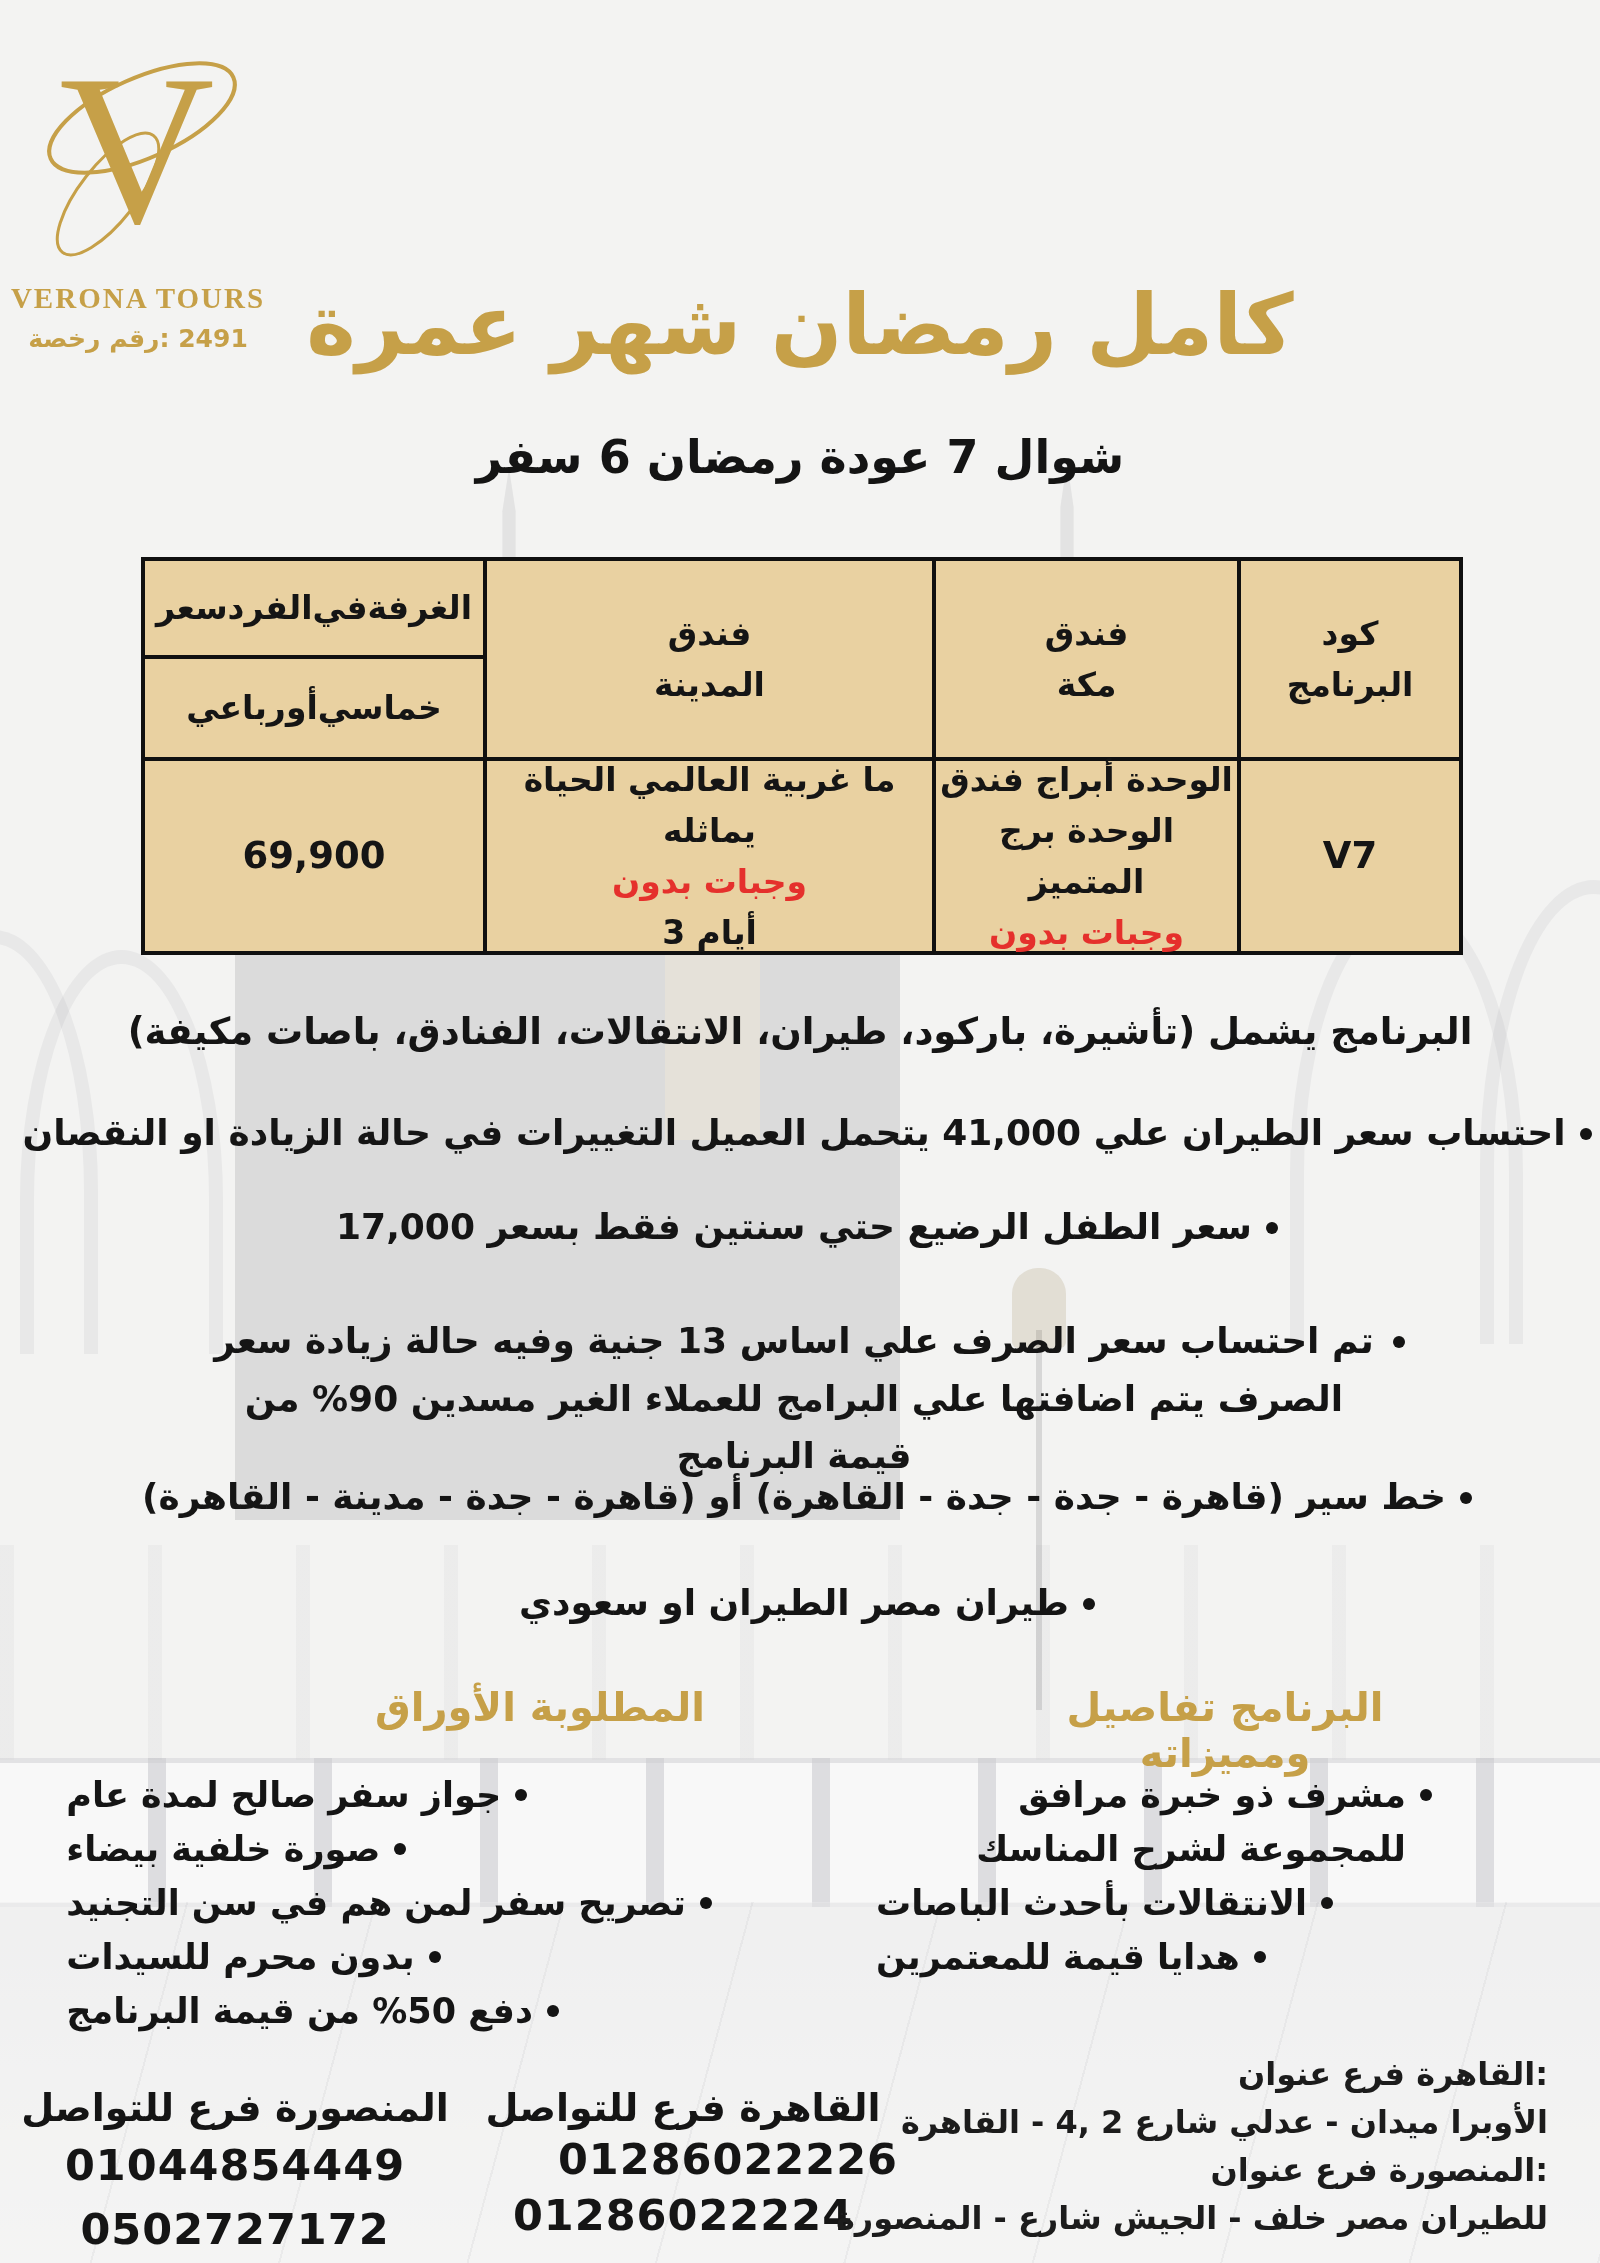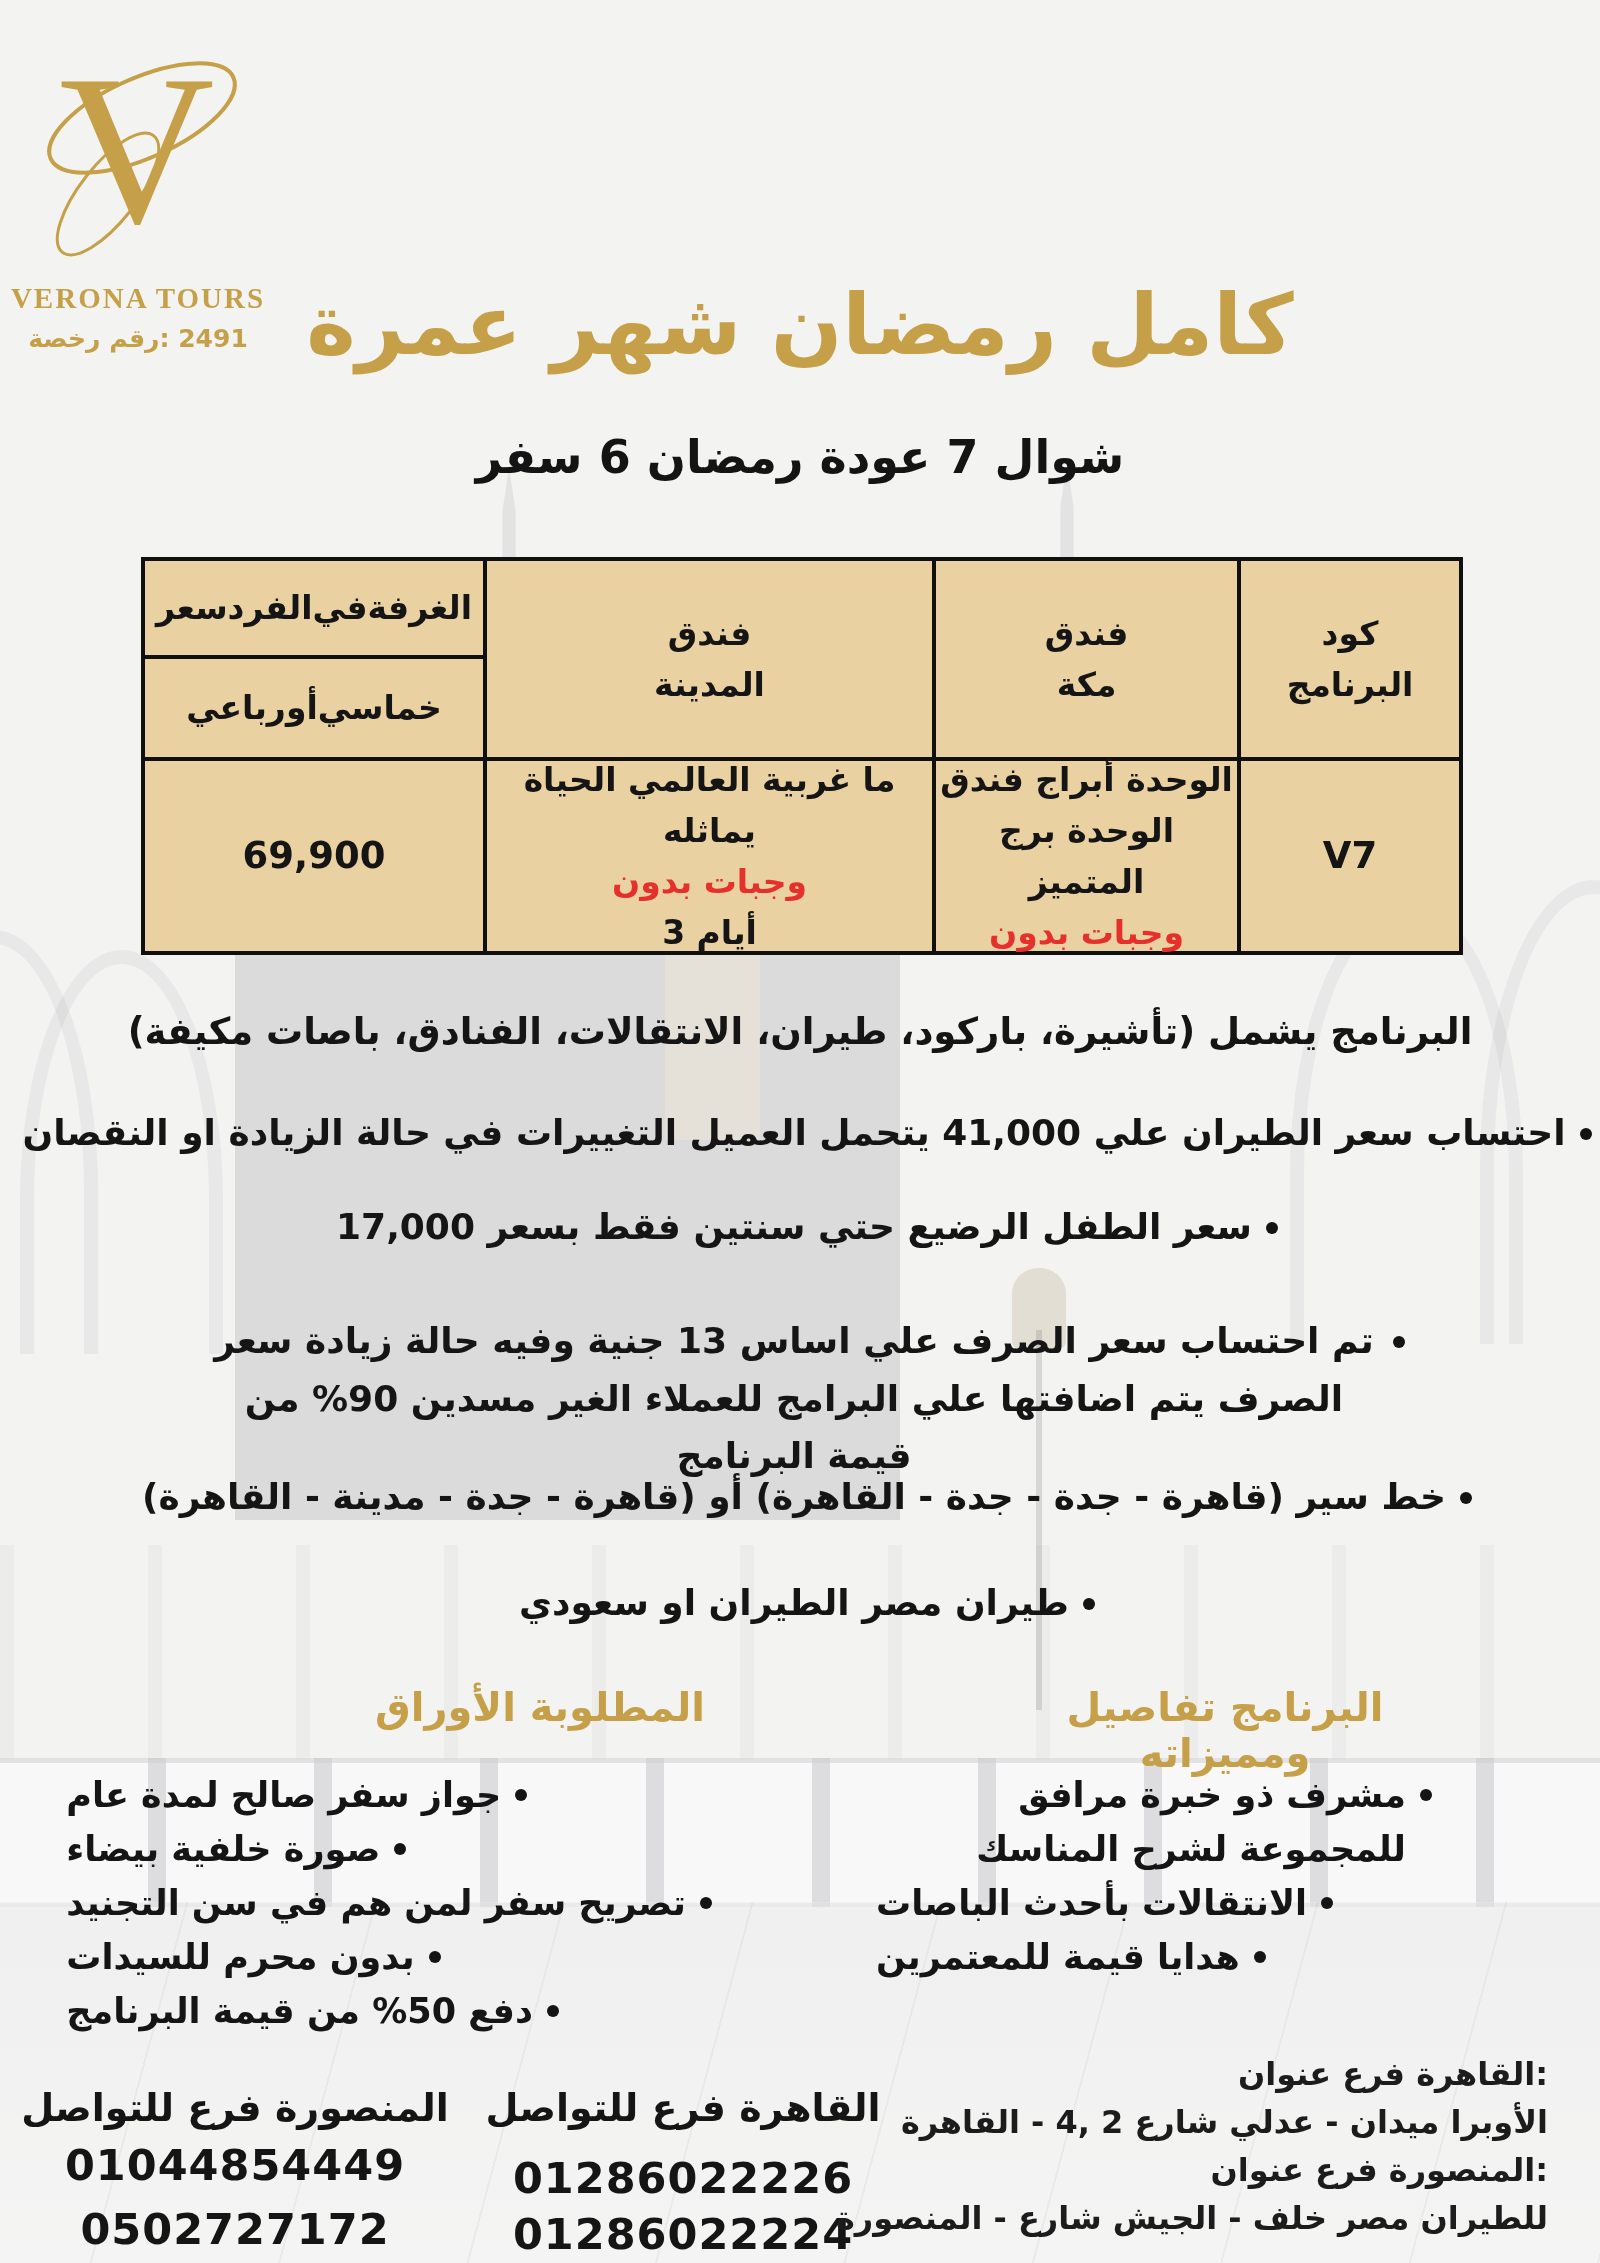--- a/index.html
+++ b/index.html
@@ -226,21 +226,21 @@
   </div>
 
   <div class="abs center" style="left:15px;top:2086px;width:440px;">
     <div class="contact-title ltrw"><bdi>للتواصل</bdi> <bdi>فرع</bdi> <bdi>المنصورة</bdi></div>
     <div class="phone" style="margin-top:10px;">01044854449</div>
     <div class="phone" style="margin-top:14px;">0502727172</div>
   </div>
 
   <div class="abs center" style="left:468px;top:2086px;width:430px;">
     <div class="contact-title ltrw"><bdi>للتواصل</bdi> <bdi>فرع</bdi> <bdi>القاهرة</bdi></div>
-    <div class="phone" style="margin-top:23px;">01286022226</div>
+    <div class="phone" style="margin-top:4px;text-align:right;">01286022226</div>
     <div class="phone" style="margin-top:6px;">01286022224</div>
   </div>
 
   <div class="abs addr ltrw" style="right:52px;top:2050px;">
     <div class="ltrw"><bdi>عنوان</bdi> <bdi>فرع</bdi> <bdi>القاهرة</bdi>:</div>
     <div class="ltrw"><bdi>القاهرة</bdi> <bdi>-</bdi> <bdi>4</bdi>, <bdi>2</bdi> <bdi>شارع</bdi> <bdi>عدلي</bdi> <bdi>-</bdi> <bdi>ميدان</bdi> <bdi>الأوبرا</bdi></div>
     <div class="ltrw"><bdi>عنوان</bdi> <bdi>فرع</bdi> <bdi>المنصورة</bdi>:</div>
     <div class="ltrw"><bdi>المنصورة</bdi> <bdi>-</bdi> <bdi>شارع</bdi> <bdi>الجيش</bdi> <bdi>-</bdi> <bdi>خلف</bdi> <bdi>مصر</bdi> <bdi>للطيران</bdi></div>
   </div>
 

